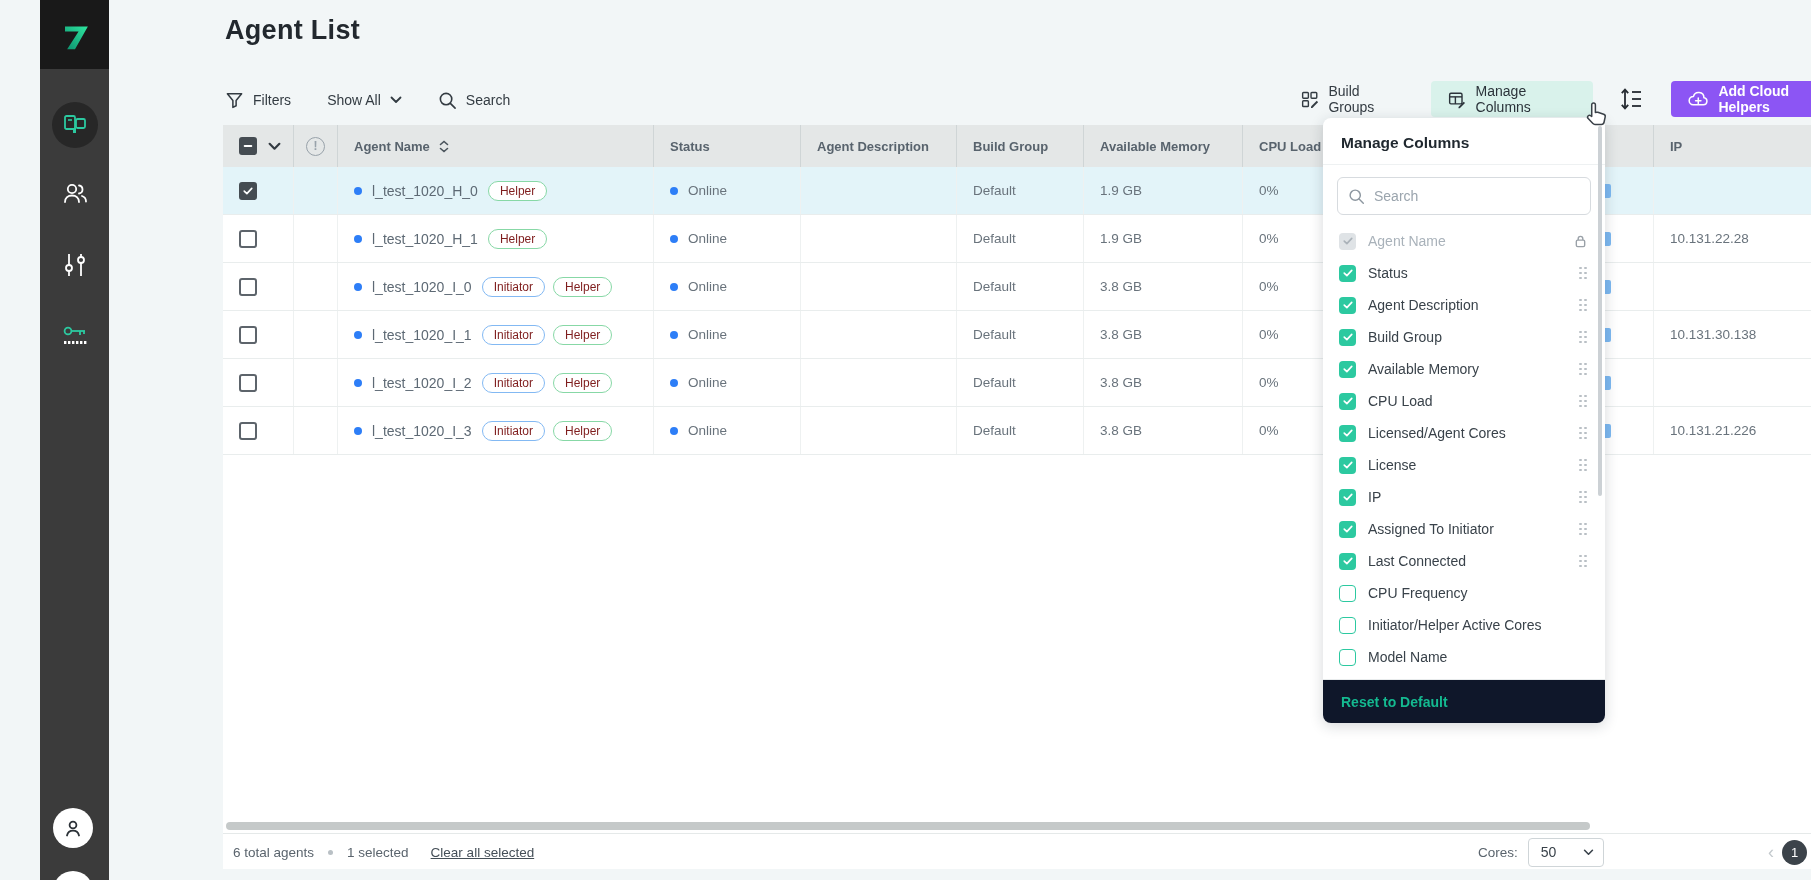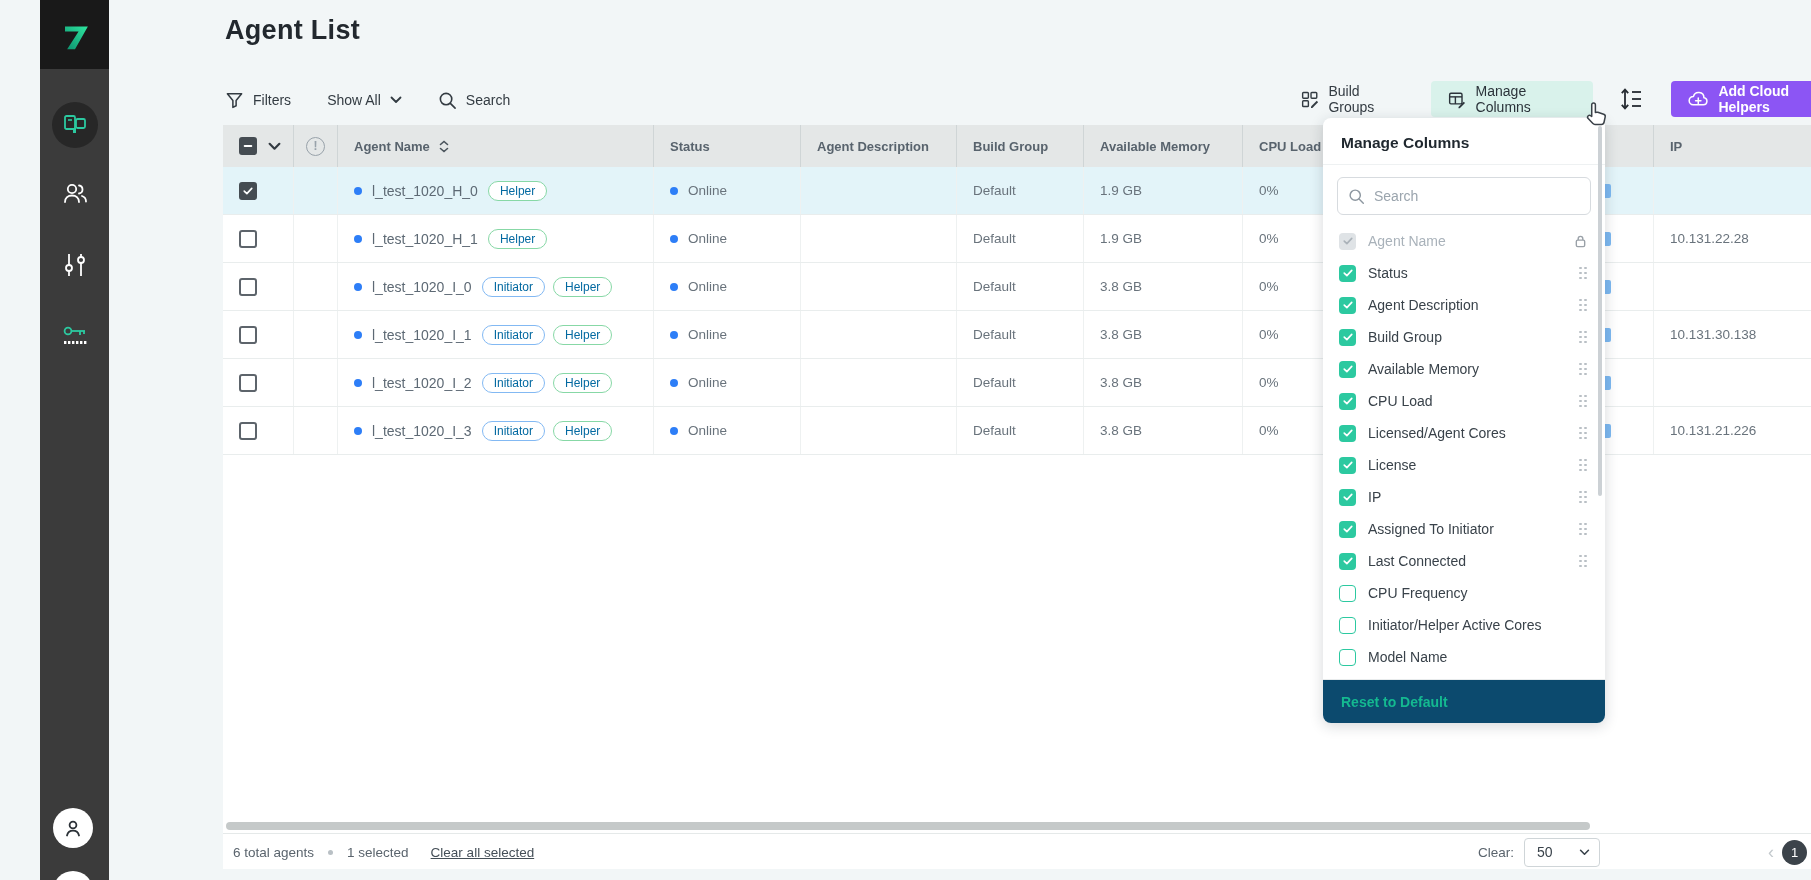--- a/index.html
+++ b/index.html
@@ -35,21 +35,21 @@
   .tr { display:flex; height:48px; background:#ffffff; border-bottom:1px solid #e9eded; }
   .tr.selected { background:#e3f4f9; }
   .td { display:flex; align-items:center; padding-left:16px; font-size:13.5px; color:#69737c; border-right:1px solid #eef1f1; position:relative; }
   .c0{width:71px;} .c1{width:44px;} .c2{width:316px;} .c3{width:147px;} .c4{width:156px;}
   .c5{width:127px;} .c6{width:159px;} .c7{width:110px;} .c8{width:154px;} .c9{width:147px;}
   .c10{width:167px;} .c11{width:200px; border-right:none;}
   .cbx { width:18px; height:18px; border-radius:3px; border:2px solid #5d646b; background:#fff; display:inline-flex; align-items:center; justify-content:center; cursor:pointer; flex:none; }
   .cbx.dark { background:#454c52; border-color:#454c52; }
   .dot { width:8px; height:8px; border-radius:50%; background:#2d7ef7; margin-right:10px; flex:none; }
   .agent-name { font-size:14px; color:#5d6974; margin-right:10px; white-space:nowrap; }
-  .badge { height:20px; padding:0 11px; border-radius:11px; font-size:12px; color:#0369a1; display:inline-flex; align-items:center; margin-right:8px; background:#fff; white-space:nowrap; }
+  .badge { height:20px; padding:0 11px; border-radius:11px; font-size:12px; color:#7f1d1d; display:inline-flex; align-items:center; margin-right:8px; background:#fff; white-space:nowrap; }
   .badge.helper { border:1px solid #87d8a6; }
   .badge.initiator { border:1px solid #83b9f3; }
   .alert-circle { width:19px; height:19px; border-radius:50%; border:1.5px solid #98a2aa; color:#98a2aa; font-size:12px; font-weight:700; display:flex; align-items:center; justify-content:center; margin:0 auto; }
   .sort-carets { display:flex; flex-direction:column; gap:1px; margin-left:9px; }
   .hdr-chevron { margin-left:11px; display:flex; }
   .frag { position:absolute; left:95px; top:17px; width:9px; height:14px; background:#7db9f2; border-radius:2px; }
   .hscroll { position:absolute; left:3px; top:697px; width:1364px; height:8px; border-radius:4px; background:#c5c9c9; cursor:pointer; }
 
   
   .panel { position:absolute; left:1283px; top:118px; width:282px; height:605px; background:#ffffff; border-radius:8px; box-shadow:0 3px 14px rgba(30,40,50,.18); z-index:70; }
@@ -61,21 +61,21 @@
   .panel-item { height:32px; display:flex; align-items:center; padding:0 18px 0 16px; font-size:14px; color:#39424a; cursor:pointer; }
   .panel-item .lbl { margin-left:12px; flex:1; white-space:nowrap; }
   .pcbx { width:17px; height:17px; border-radius:4px; flex:none; display:flex; align-items:center; justify-content:center; }
   .pcbx.checked { background:#2cc9a0; }
   .pcbx.unchecked { background:#fff; border:1.5px solid #2cc9a0; }
   .pcbx.locked { background:#dfe3e6; }
   .panel-item.disabled { color:#a9b2ba; }
   .drag-dots { width:8px; height:13px; position:relative; flex:none; }
   .drag-dots i { position:absolute; width:2.5px; height:2.5px; border-radius:50%; background:#b9bfc5; }
   .panel-scrollthumb { position:absolute; right:3px; top:8px; width:4px; height:370px; border-radius:2px; background:#ccd1d5; cursor:pointer; }
-  .panel-footer { position:absolute; left:0; right:0; bottom:0; height:44px; border-top:1px solid #e8ebec; display:flex; align-items:center; padding-left:18px; background:#0c4a6e; border-radius:0 0 8px 8px; }
+  .panel-footer { position:absolute; left:0; right:0; bottom:0; height:44px; border-top:1px solid #e8ebec; display:flex; align-items:center; padding-left:18px; background:#0f172a; border-radius:0 0 8px 8px; }
   .reset-link { color:#14b990; font-size:14px; font-weight:700; cursor:pointer; }
 
   
   .footer { position:absolute; left:183px; top:833px; width:1628px; height:36px; background:#ffffff; border-top:1px solid #e5e9e9; font-size:13.5px; color:#5a646d; }
   .footer-left { position:absolute; left:10px; top:0; height:36px; display:flex; align-items:center; gap:14px; }
   .sep-dot { width:5px; height:5px; border-radius:50%; background:#b9c0c5; }
   .clear-link { text-decoration:underline; color:#454f58; cursor:pointer; margin-left:8px; }
   .show-group { position:absolute; left:1255px; top:0; height:36px; display:flex; align-items:center; gap:10px; }
   .page-size { width:76px; height:29px; border:1px solid #cfd5d8; border-radius:4px; background:#fff; display:flex; align-items:center; justify-content:space-between; padding:0 9px 0 12px; font-size:14px; color:#39424a; cursor:pointer; }
   .pagination { position:absolute; left:1545px; top:0; height:36px; display:flex; align-items:center; gap:8px; }
@@ -645,21 +645,21 @@
   </div>
 
   <div class="footer">
     <div class="footer-left">
       <span>6 total agents</span>
       <span class="sep-dot"></span>
       <span>1 selected</span>
       <span class="clear-link">Clear all selected</span>
     </div>
     <div class="show-group">
-      <span>Clear:</span>
+      <span>Cores:</span>
       <div class="page-size">
         <span>50</span>
         <svg width="11" height="7" viewBox="0 0 12 8">
           <path d="M1.5 1.5 L6 6 L10.5 1.5" fill="none" stroke="#39424a" stroke-width="1.8" stroke-linecap="round" stroke-linejoin="round"></path>
         </svg>
       </div>
     </div>
     <div class="pagination">
       <span class="pg-chev">‹</span>
       <span class="pg-num">1</span>

